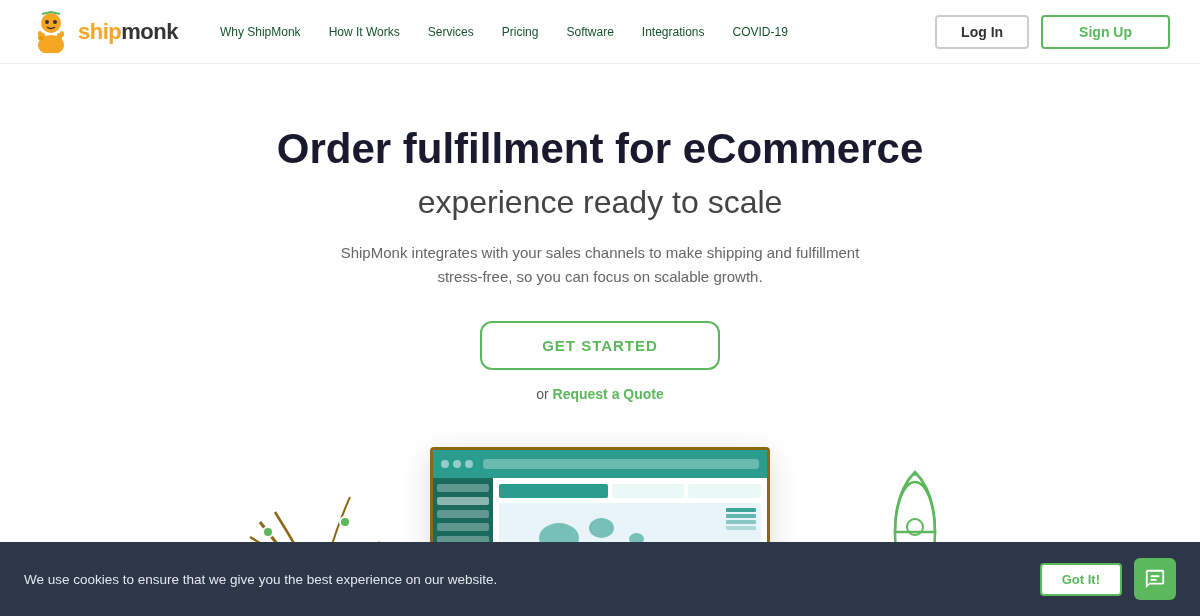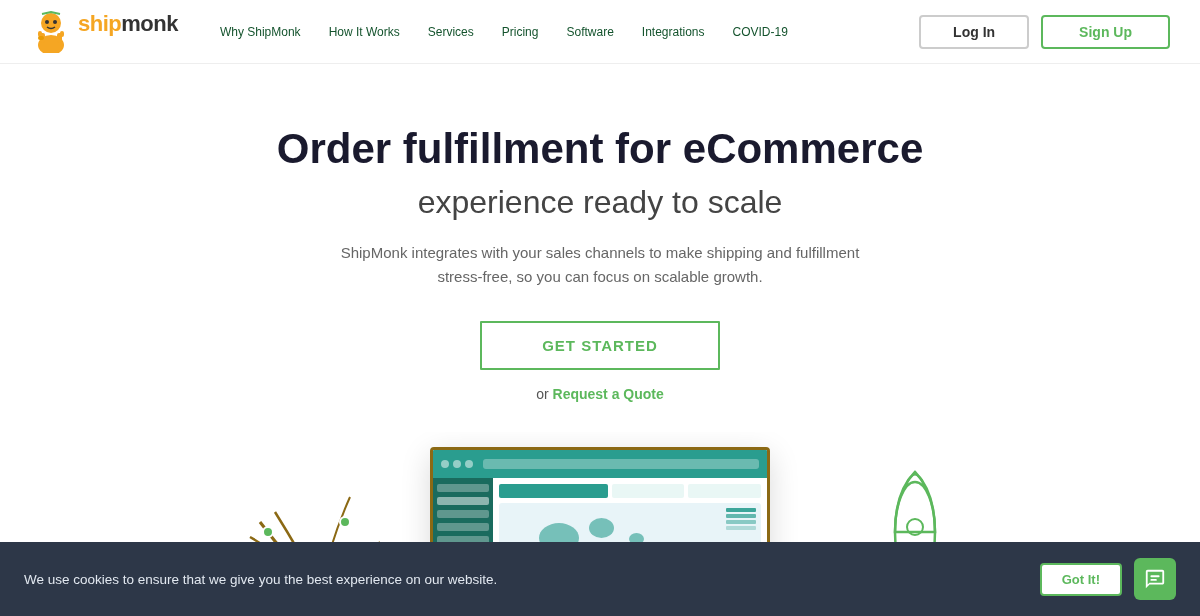--- a/index.html
+++ b/index.html
@@ -11,21 +11,21 @@
       align-items: center;
       padding: 0 30px;
       height: 64px;
       border-bottom: 1px solid #eee;
       background: #fff;
       position: relative;
       z-index: 10;
     }
     .logo-container {
       display: flex;
-      align-items: flex-start;
+      align-items: center;
       margin-right: 30px;
       text-decoration: none;
     }
     .logo-icon {
       width: 42px;
       height: 42px;
       margin-right: 6px;
     }
     .logo-text {
       font-size: 22px;
@@ -52,21 +52,21 @@
       display: flex;
       align-items: center;
       gap: 12px;
     }
     .btn-login {
       font-size: 14px;
       font-weight: 600;
       color: #333;
       border: 2px solid #ccc;
       border-radius: 4px;
-      padding: 7px 32px;
+      padding: 7px 24px;
       background: #fff;
       cursor: pointer;
       text-decoration: none;
     }
     .btn-signup {
       font-size: 14px;
       font-weight: 600;
       color: #5cb85c;
       border: 2px solid #5cb85c;
       border-radius: 4px;
@@ -101,21 +101,21 @@
       max-width: 520px;
       margin: 0 auto 32px auto;
       line-height: 1.6;
     }
     .btn-get-started {
       display: inline-block;
       font-size: 15px;
       font-weight: 700;
       color: #5cb85c;
       border: 2px solid #5cb85c;
-      border-radius: 1px;
+      border-radius: 12px;
       padding: 14px 60px;
       background: #fff;
       cursor: pointer;
       letter-spacing: 1px;
       text-transform: uppercase;
       text-decoration: none;
     }
     .hero-quote {
       display: block;
       margin-top: 16px;

